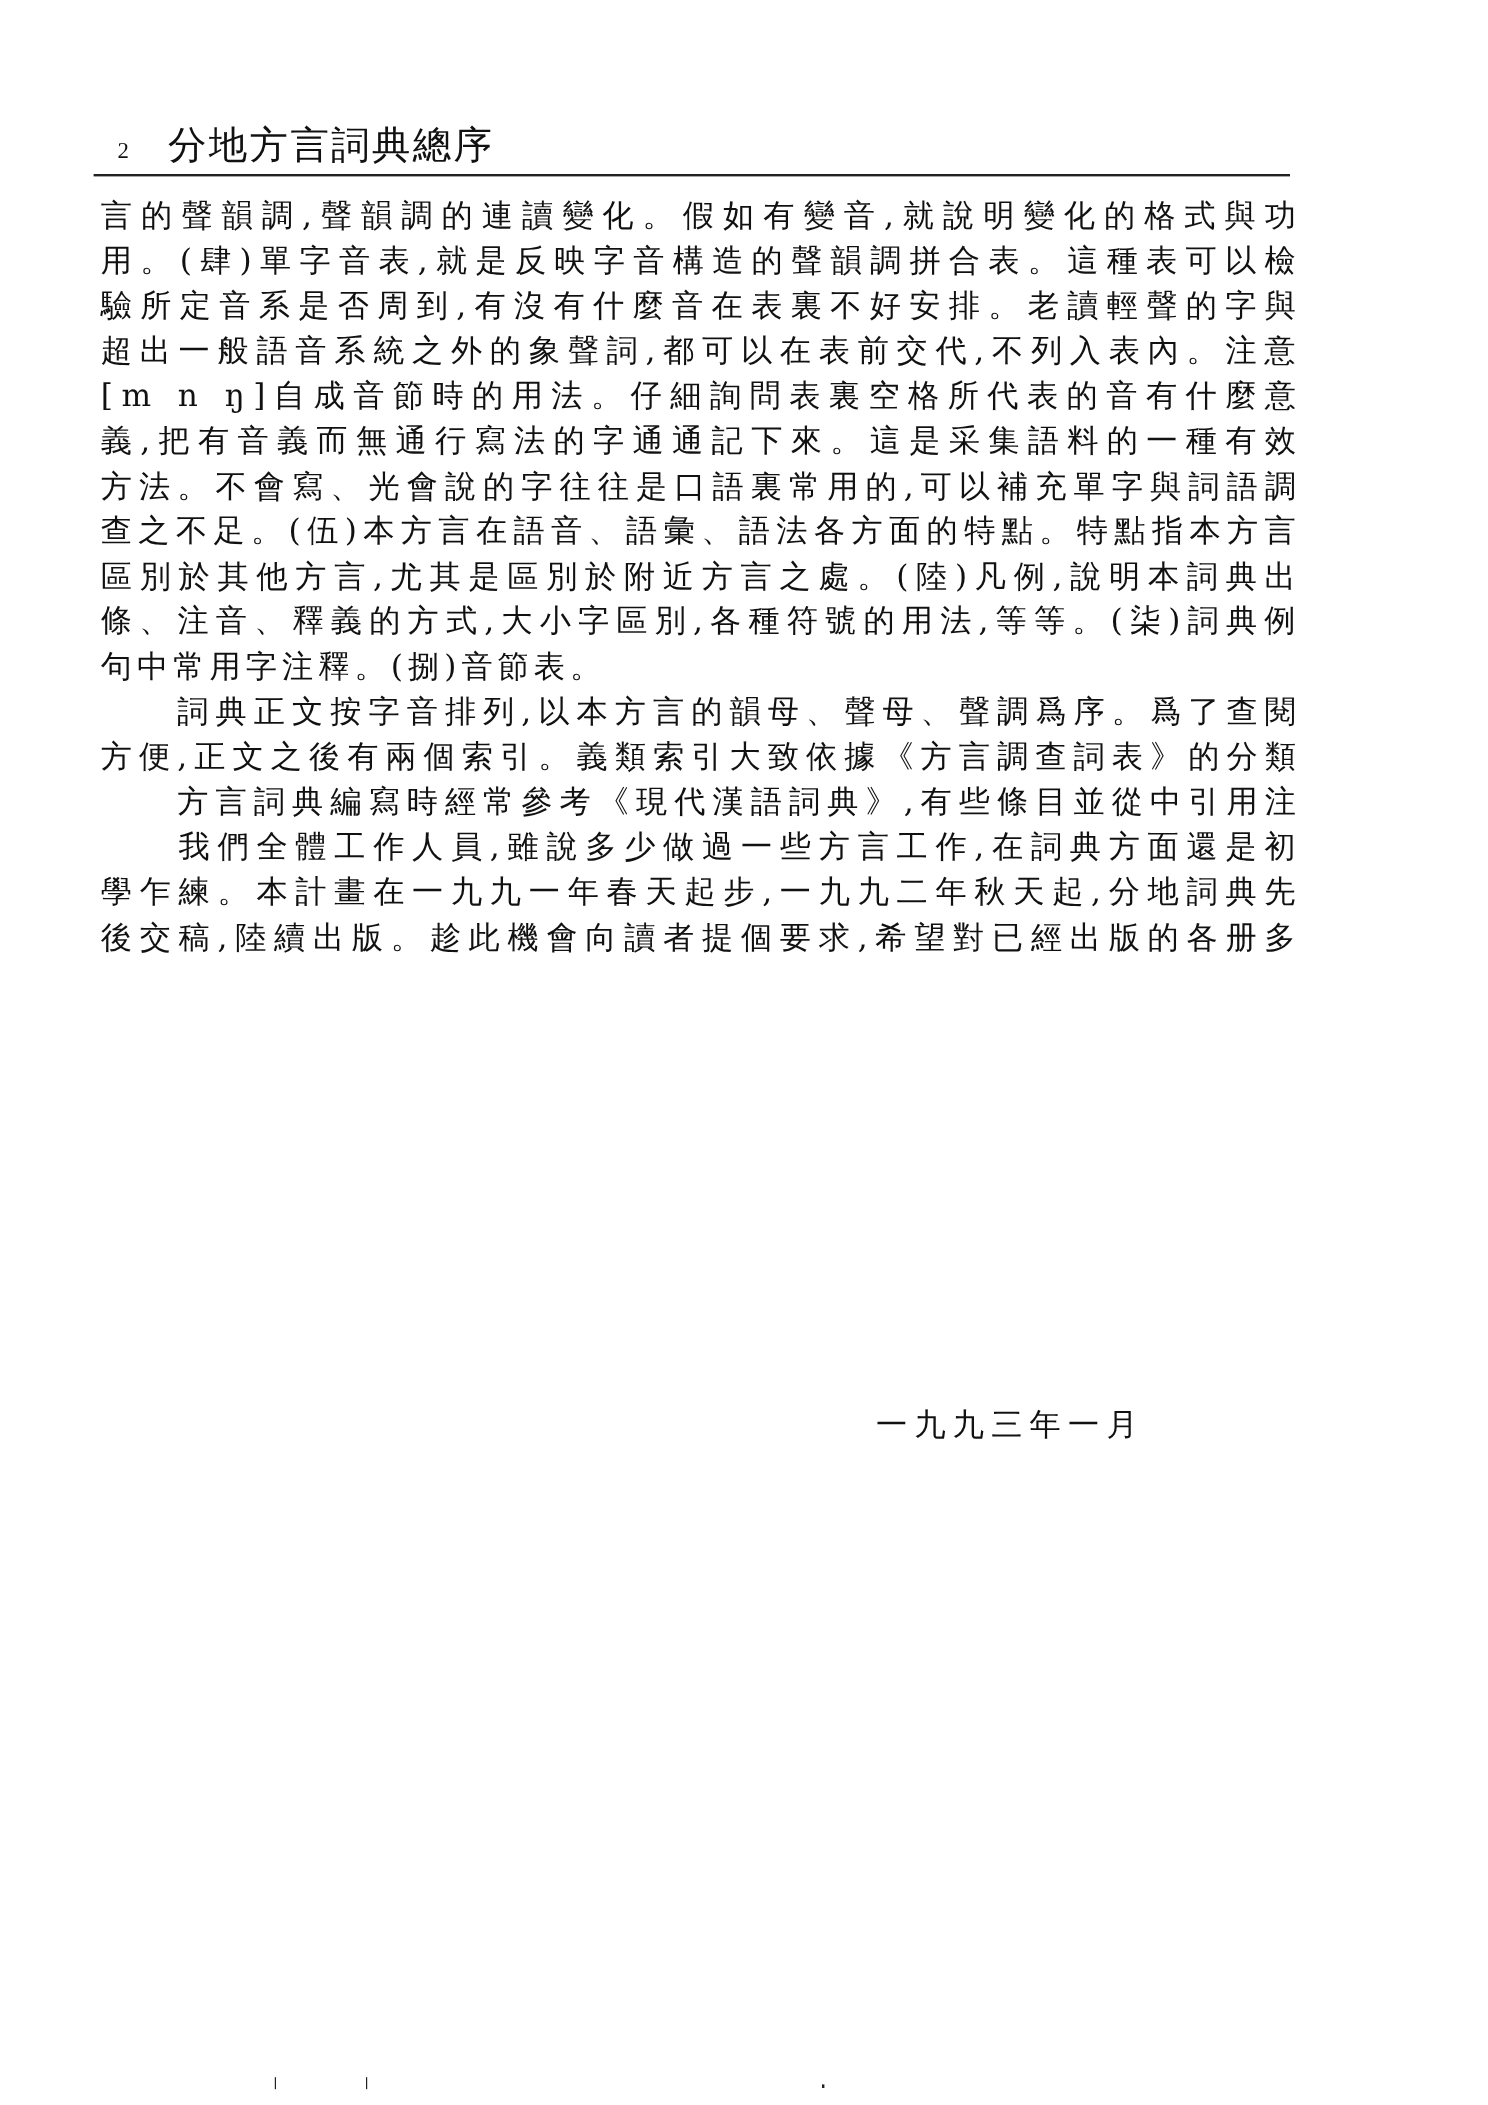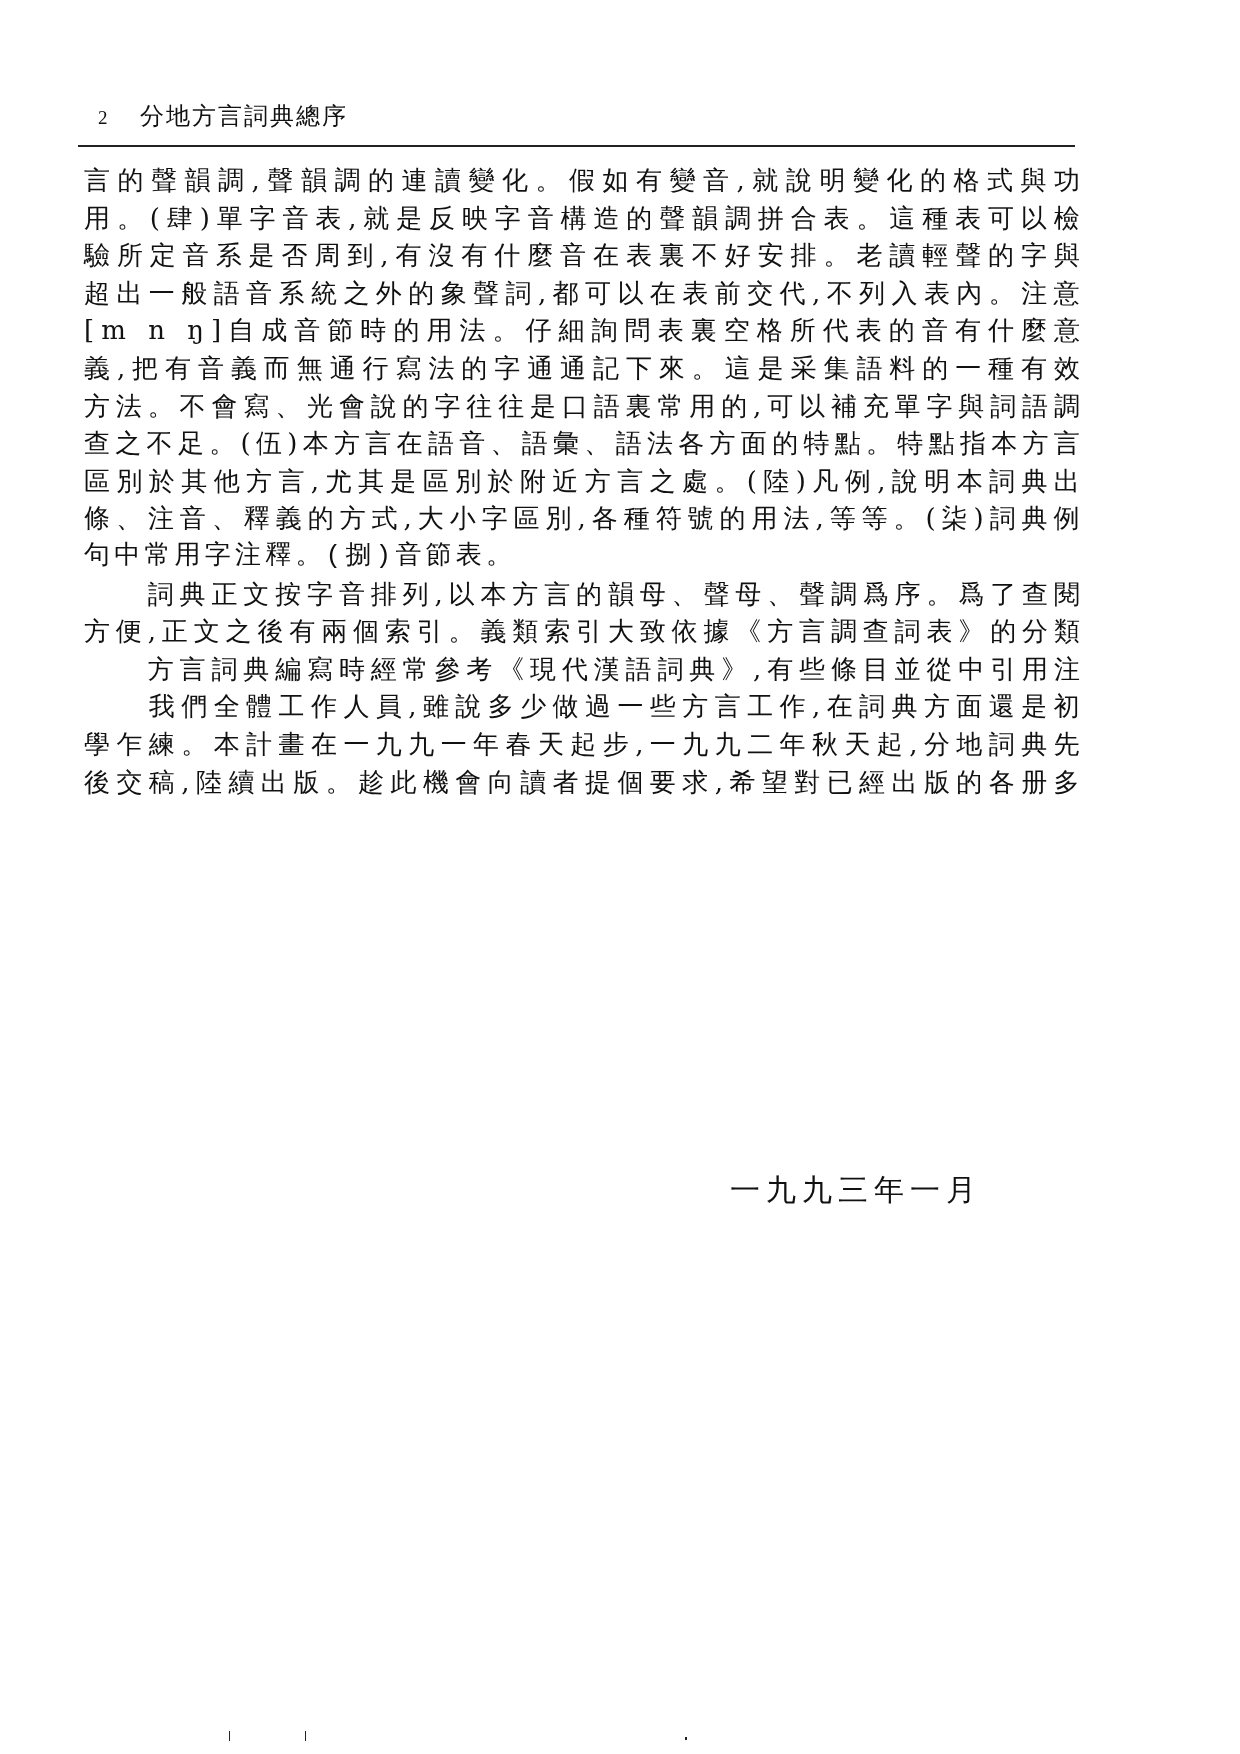--- a/index.html
+++ b/index.html
@@ -1,25 +1,25 @@
 <!DOCTYPE html>
 <html><head>
 <meta charset="utf-8">
 <style>
   html, body { margin: 0; padding: 0; background: #ffffff; }
   body { width: 1240px; height: 1754px; position: relative; overflow: hidden; font-family: "DejaVu Serif", "Liberation Serif", serif; color: #111; }
   .header { position: absolute; left: 98px; top: 100px; height: 32px; display: flex; align-items: baseline; }
   .page-num { font-size: 19px; font-family: "Liberation Serif", serif; width: 42px; }
-  .running-title { font-size: 24px; letter-spacing: 2px; }
+  .running-title { font-size: 32px; letter-spacing: 2px; }
   .rule { position: absolute; left: 78px; top: 145px; width: 997px; height: 0; border-top: 2px solid #222; }
   .body-text { position: absolute; left: 84px; top: 162px; width: 996px; }
   .line { height: 37.6px; line-height: 37.6px; font-size: 26px; white-space: nowrap; display: flex; justify-content: space-between; }
-  .line.last { justify-content: flex-start; letter-spacing: 4.2px; font-family: Liberation Mono, monospace; }
+  .line.last { justify-content: flex-start; letter-spacing: 4.2px; }
   .line span.c { display: inline-block; }
-  .signature { position: absolute; left: 730px; top: 1170px; font-size: 30px; letter-spacing: 6px; }
+  .signature { position: absolute; left: 730px; top: 1170px; font-size: 26px; letter-spacing: 6px; }
   .mark { position: absolute; background: #222; }
 </style>
 </head>
 <body>
 
 <div class="header">
   <span class="page-num">2</span>
   <span class="running-title">分地方言詞典總序</span>
 </div>
 <div class="rule"></div>

